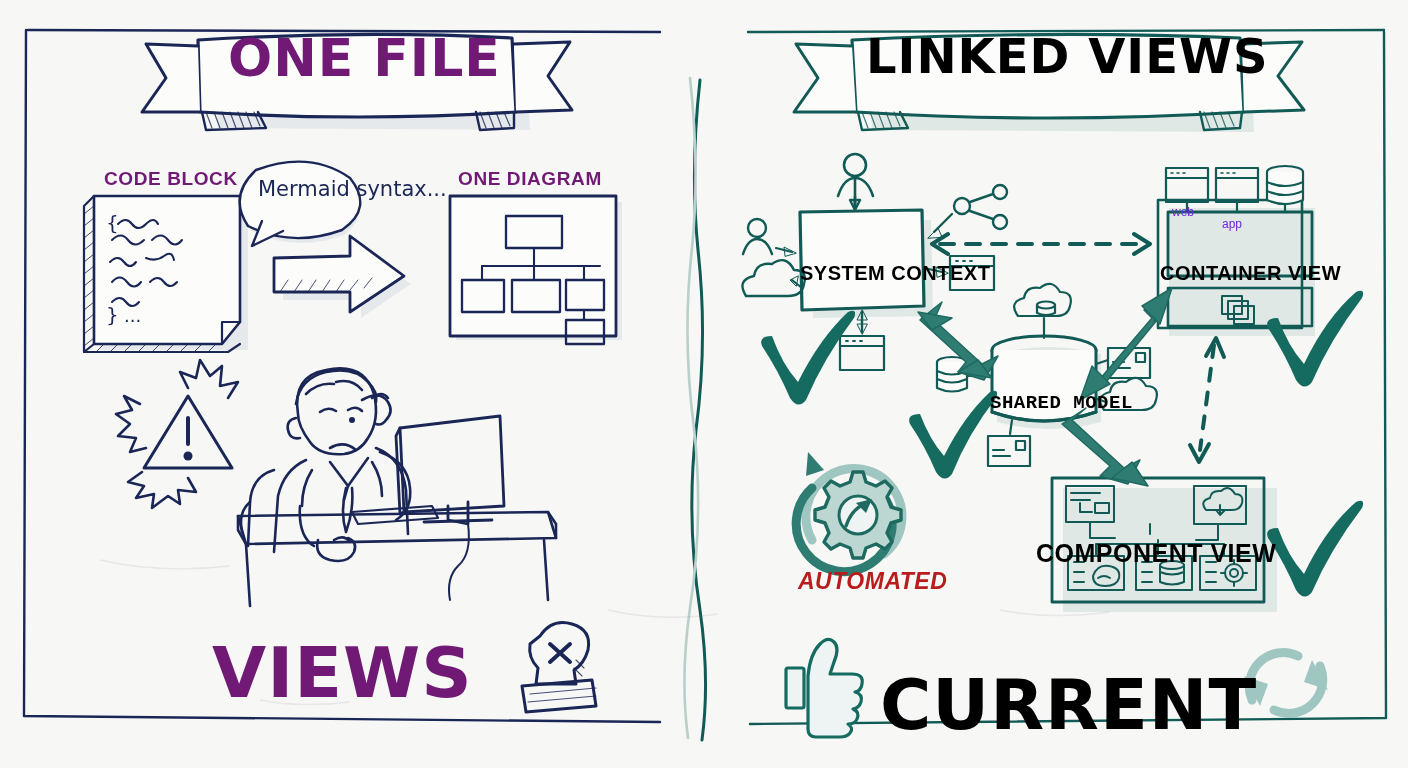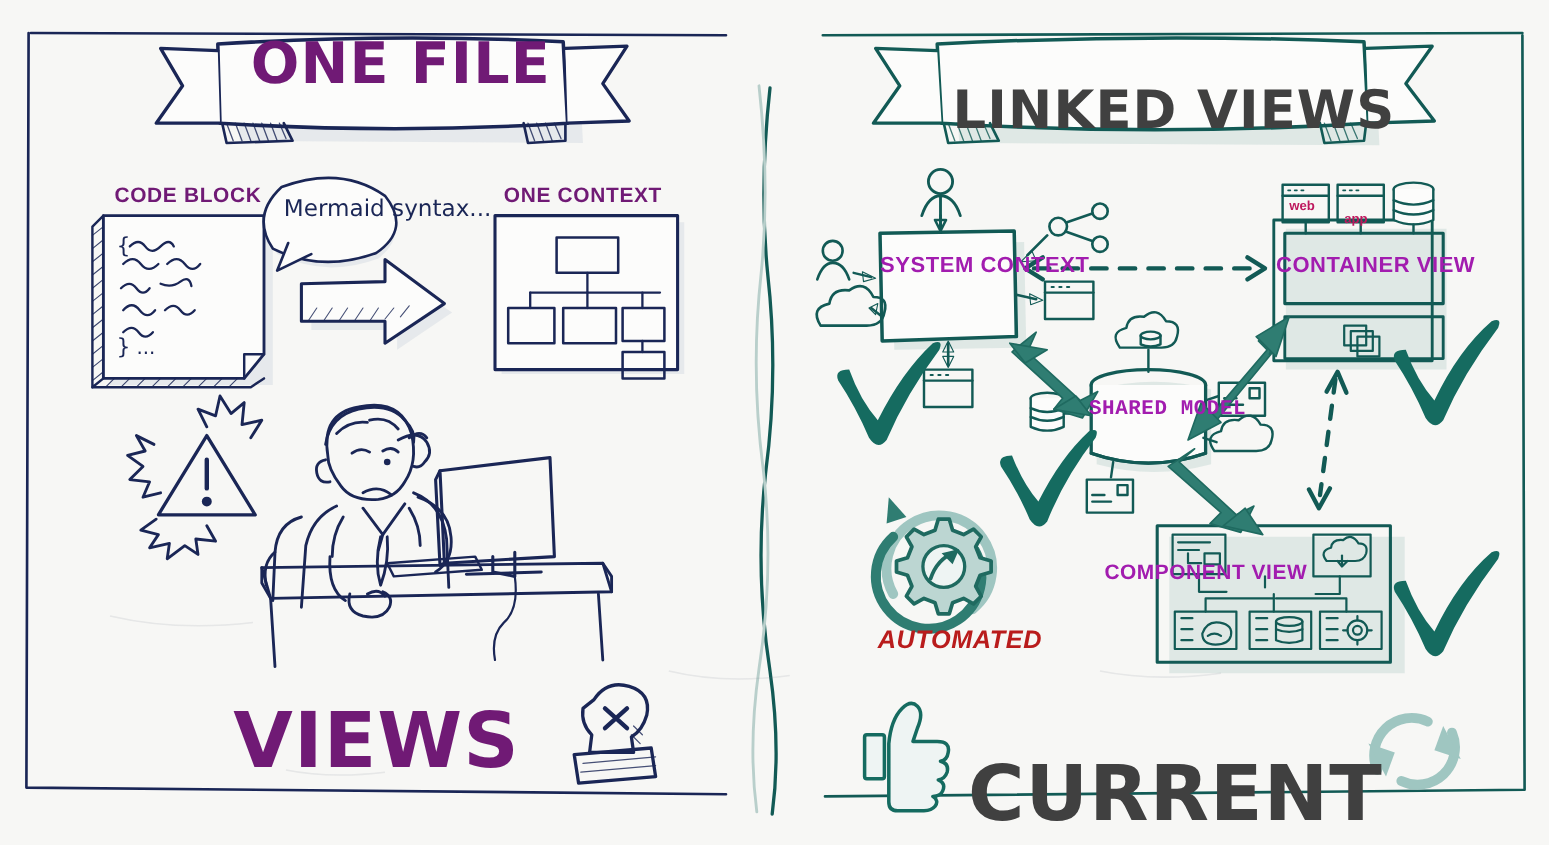--- a/index.html
+++ b/index.html
@@ -7,21 +7,21 @@
   body{
     width:1408px;height:768px;overflow:hidden;
     background:#f7f7f5;
     font-family:"Liberation Sans", sans-serif;
     position:relative;
   }
   .canvas{position:absolute;inset:0;}
   svg.layer{position:absolute;left:0;top:0;width:1408px;height:768px;}
   .txt{position:absolute;white-space:nowrap;}
   .navy{color:#701a75;}
-  .teal{color:#404040;margin-top:44px;}
+  .teal{color:#000000;}
 
   
   .banner-text{
     font-weight:bold;letter-spacing:1px;
     font-family:"DejaVu Sans", sans-serif;
   }
   .h-one-file{left:228px;top:28px;font-size:52px;}
   .h-linked{left:866px;top:28px;font-size:48px;}
 
   .lbl{font-weight:bold;font-size:19px;letter-spacing:.6px;}
@@ -32,37 +32,38 @@
     left:258px;top:178px;font-size:21px;line-height:22px;
     color:#1a2656;font-family:"DejaVu Sans", sans-serif;
     width:86px;text-align:center;
   }
 
   .bigword{
     font-weight:bold;font-size:70px;letter-spacing:1px;
     font-family:"DejaVu Sans", sans-serif;
   }
   .w-manual{left:212px;top:632px;}
-  .w-current{left:880px;top:636px;}
+  .w-current{left:880px;top:664px;}
 
   .boxlabel{
     font-weight:bold;font-size:20px;letter-spacing:.5px;
-    text-align:center;line-height:26px;color:#a21caf;
+    text-align:center;line-height:26px;color:#000000;
     font-family:"Liberation Sans", sans-serif;
+    margin-top:32px;
   }
   .bl-sys{left:800px;top:228px;width:120px;}
   .bl-con{left:1160px;top:228px;width:140px;}
   .bl-shared{left:990px;top:358px;width:110px;font-size:19px;font-family:Liberation Mono, monospace;}
-  .bl-comp{left:1004px;top:508px;width:170px;font-size:19px;}
+  .bl-comp{left:1036px;top:508px;width:170px;font-size:25px;}
 
   .lbl-auto{
     left:798px;top:568px;font-weight:bold;font-size:23px;
     letter-spacing:.5px;color:#b91c1c;font-style:italic;
   }
-  .icon-lbl{font-size:12px;color:#be185d;font-weight:bold;}
+  .icon-lbl{font-size:12px;color:#6d28d9;font-weight:normal;margin-top:25px;}
   .il-web{left:1172px;top:180px;}
   .il-app{left:1222px;top:192px;}
 </style>
 </head>
 <body>
 
 <div class="canvas">
 
   <svg class="layer" viewBox="0 0 1408 768">
     <defs>
@@ -557,21 +558,21 @@
       <path d="M608 610 q50 12 110 4"></path>
       <path d="M260 700 q40 8 90 2"></path>
       <path d="M1000 610 q50 10 110 2"></path>
     </g>
   </svg>
 
   <div class="txt banner-text navy h-one-file">ONE FILE</div>
   <div class="txt banner-text teal h-linked">LINKED VIEWS</div>
 
   <div class="txt lbl navy lbl-code">CODE BLOCK</div>
-  <div class="txt lbl navy lbl-diagram">ONE CONTEXT</div>
+  <div class="txt lbl navy lbl-diagram">ONE DIAGRAM</div>
   <div class="txt bubble-text">Mermaid syntax...</div>
 
   <div class="txt bigword navy w-manual">VIEWS</div>
   <div class="txt bigword teal w-current">CURRENT</div>
 
   <div class="txt boxlabel bl-sys">SYSTEM CONTEXT</div>
   <div class="txt boxlabel bl-con">CONTAINER VIEW</div>
   <div class="txt boxlabel bl-shared">SHARED MODEL</div>
   <div class="txt boxlabel bl-comp">COMPONENT VIEW</div>
 

